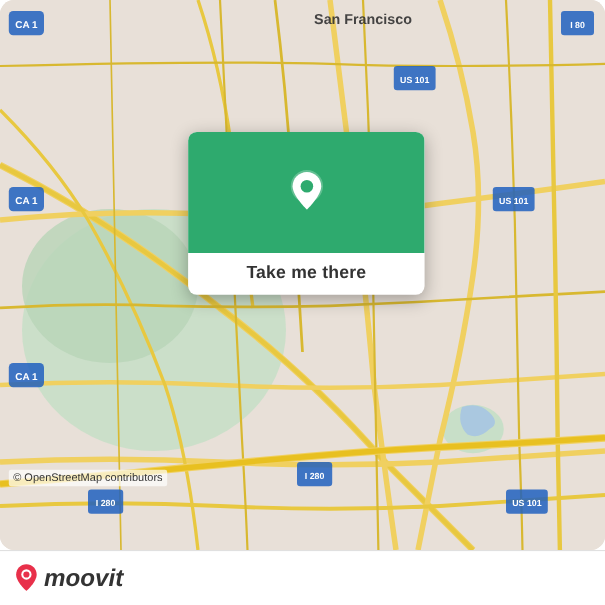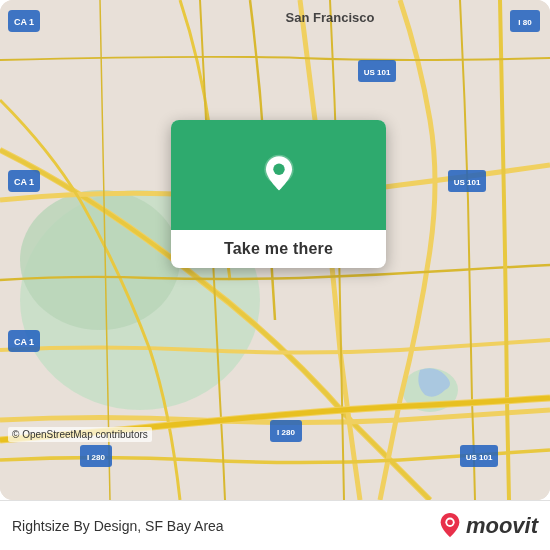--- a/index.html
+++ b/index.html
@@ -210,21 +210,20 @@
         <circle cx="22" cy="20" r="7" fill="#2eaa6e"></circle>
       </svg>
     </div>
     <div id="popup-button-area">
       <button id="take-me-there-btn">Take me there</button>
     </div>
   </div>
 </div>
 
 <div id="bottom-bar">
-  <span id="location-text">Rightsize By Design, SF Bay Area</span>
   <div id="moovit-logo">
 
     <svg id="moovit-pin" viewBox="0 0 24 30" xmlns="http://www.w3.org/2000/svg">
       <path d="M12 1 C6.48 1 2 5.48 2 11 C2 18.5 12 27 12 27 C12 27 22 18.5 22 11 C22 5.48 17.52 1 12 1Z" fill="#e8304a"></path>
       <circle cx="12" cy="11" r="5" fill="white"></circle>
       <circle cx="12" cy="11" r="3" fill="#e8304a"></circle>
     </svg>
     <span id="moovit-text">moovit</span>
   </div>
 </div>

